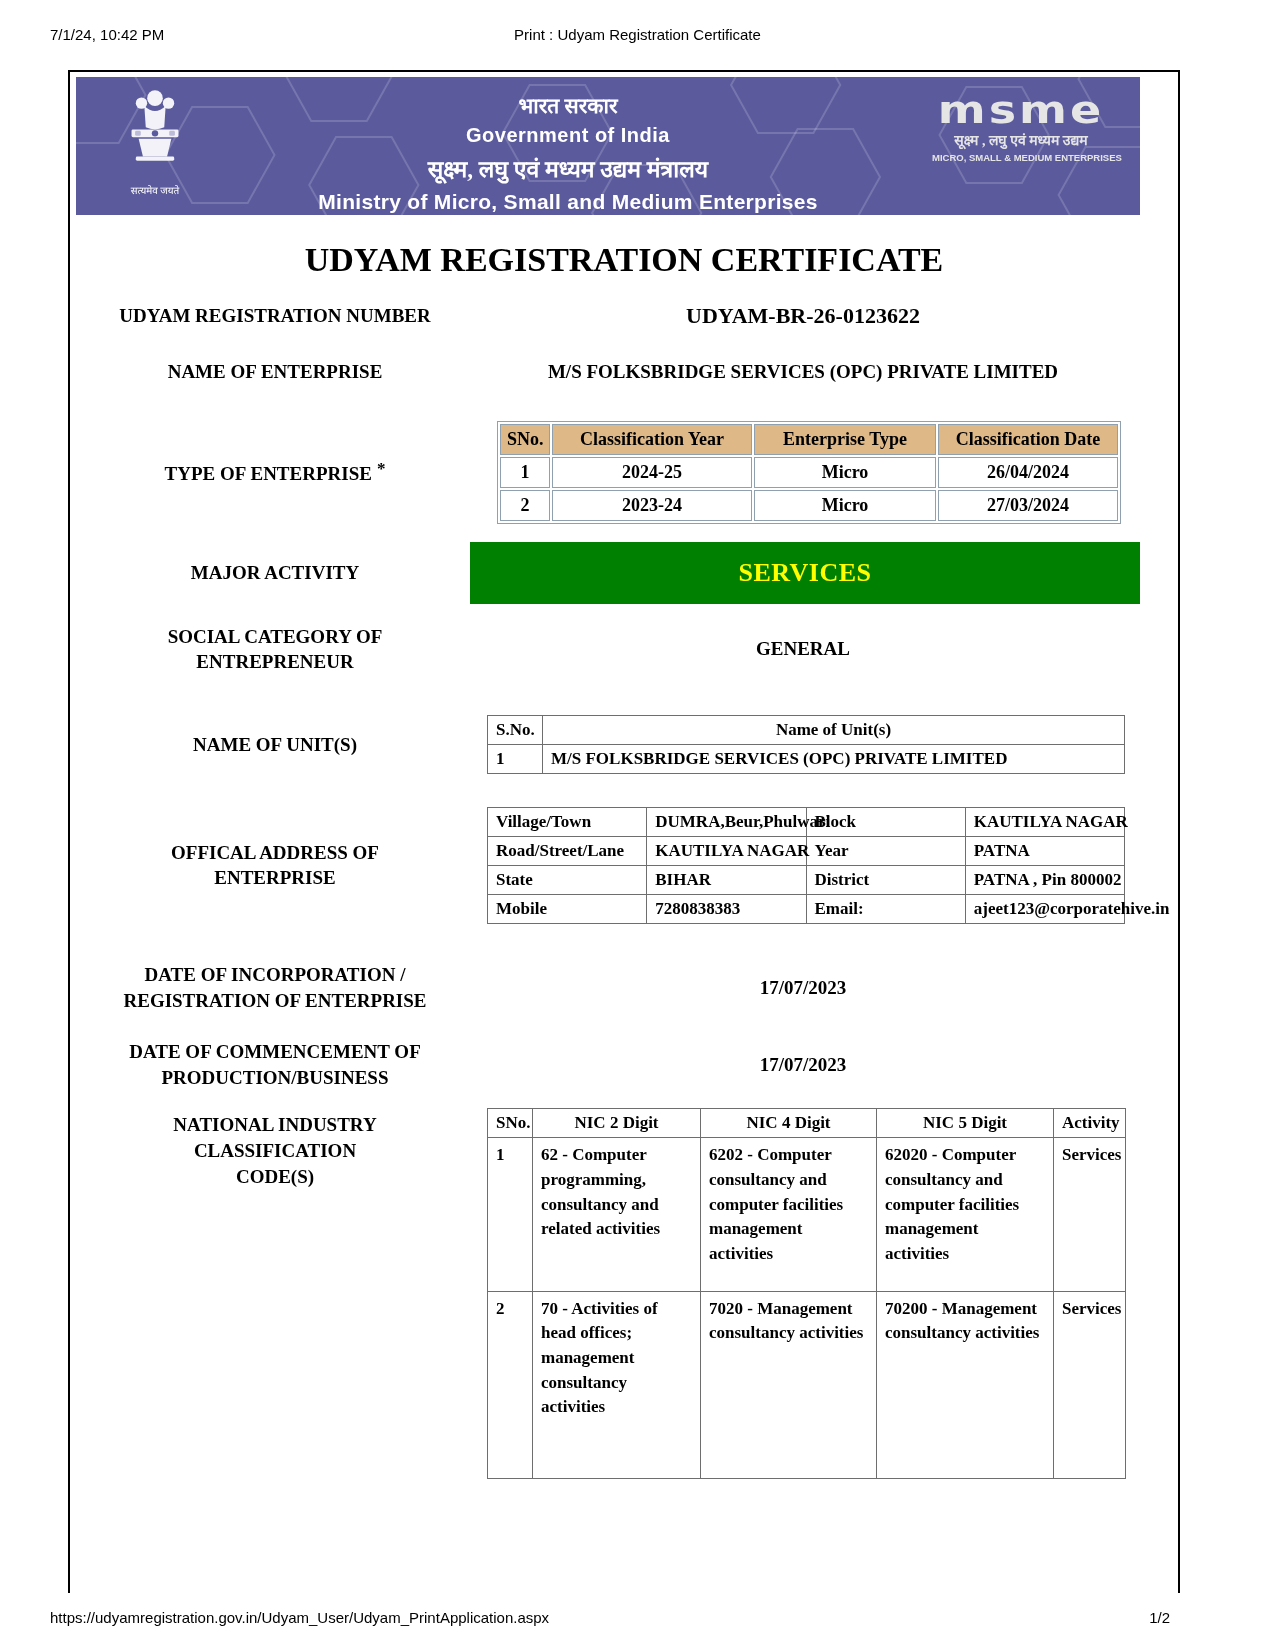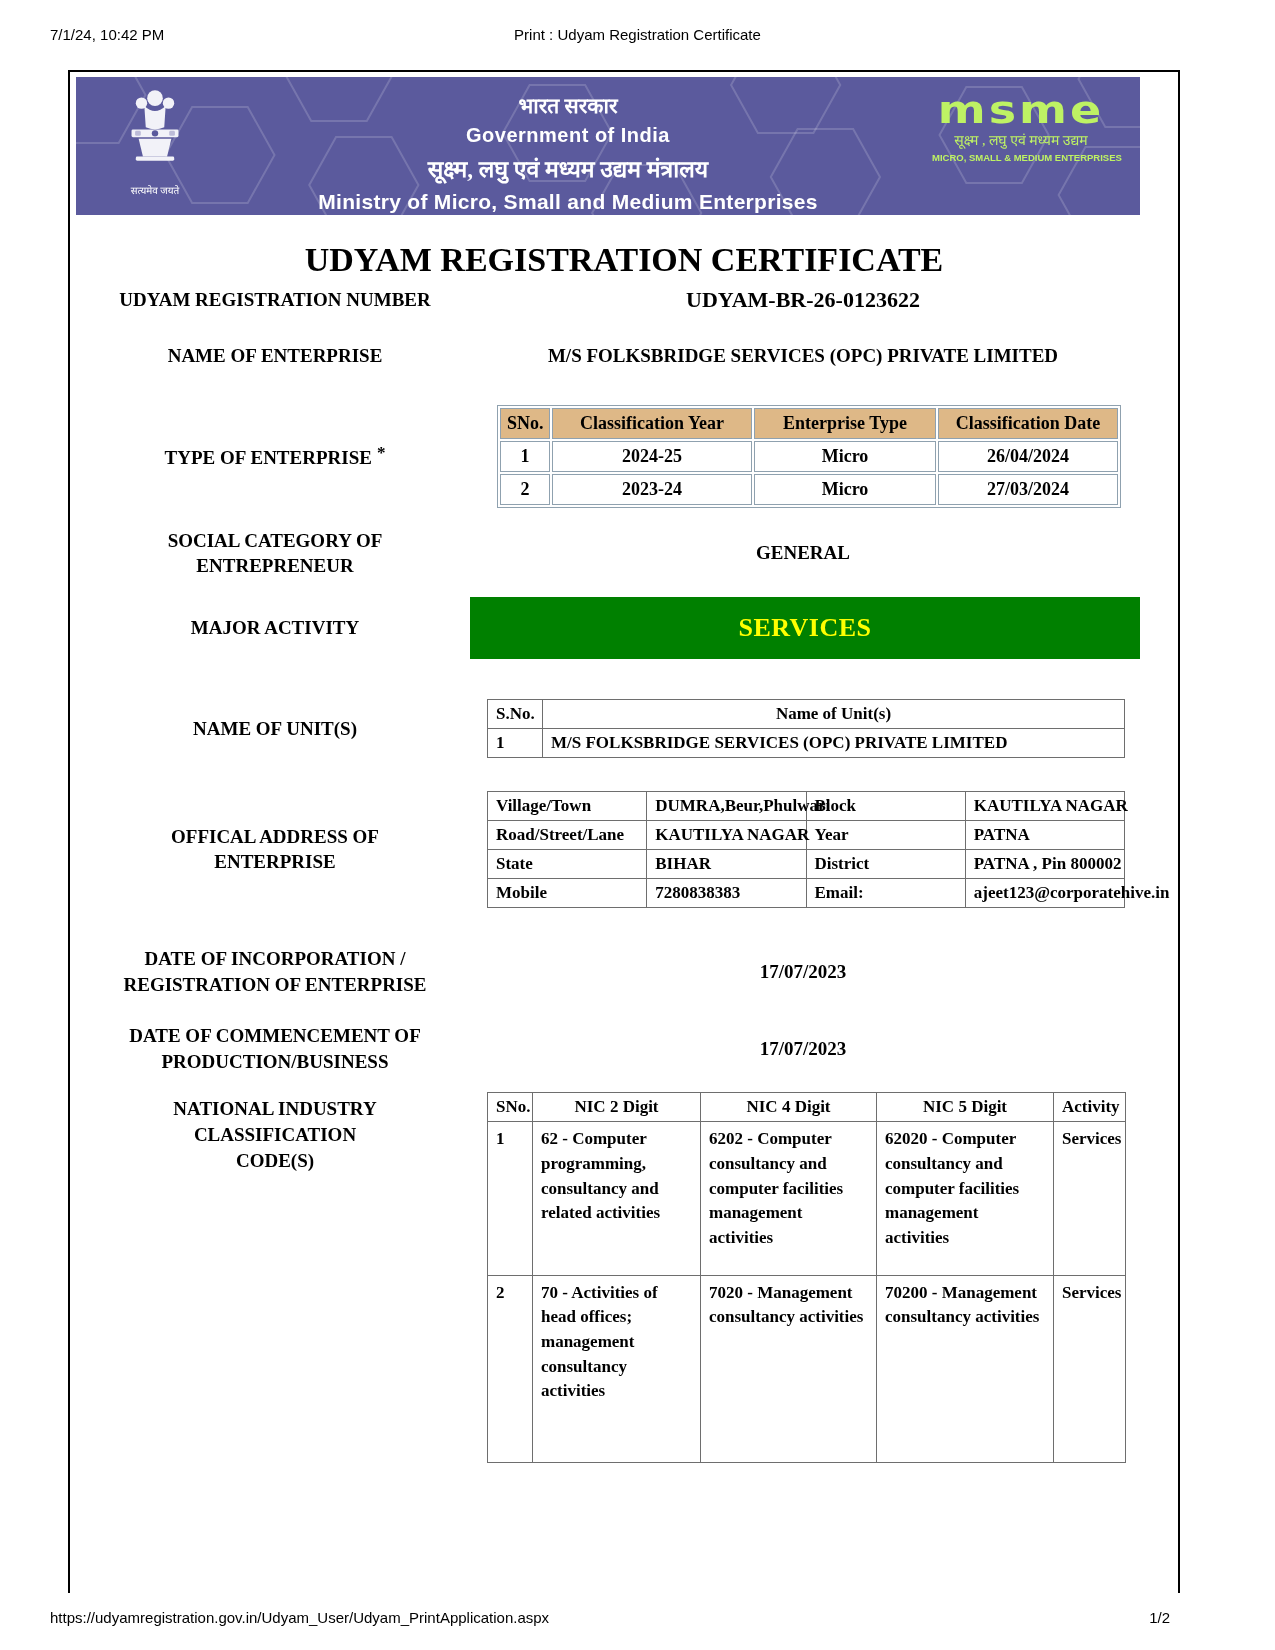--- a/index.html
+++ b/index.html
@@ -47,45 +47,45 @@
   .emblem svg { width:64px; height:96px; }
   .emblem-motto { font-size:10px; color:#fff; margin-top:2px; white-space:nowrap; }
   .banner-center {
     position:absolute; left:200px; right:280px; top:14px; text-align:center; color:#fff;
   }
   .gov-hindi { font-size:21px; font-weight:bold; }
   .gov-en { font:700 20px "Liberation Sans","DejaVu Sans",sans-serif; margin-top:5px; letter-spacing:0.5px; }
   .min-hindi { font-size:23px; font-weight:bold; margin-top:5px; }
   .min-en { font:700 21px "Liberation Sans","DejaVu Sans",sans-serif; margin-top:6px; letter-spacing:0.3px; }
   .msme {
-    position:absolute; right:30px; top:16px; width:178px; text-align:center; color:#bef264;
+    position:absolute; right:30px; top:16px; width:178px; text-align:center; color:#e5e5e5;
   }
   .msme-word {
     font:900 46px "DejaVu Sans","Liberation Sans",sans-serif;
     letter-spacing:3px; line-height:0.9; transform:scaleY(0.82); transform-origin:top;
   }
-  .msme-hindi { font-size:14px; font-weight:normal; margin-top:-4px; white-space:nowrap; }
+  .msme-hindi { font-size:14px; font-weight:bold; margin-top:-4px; white-space:nowrap; }
   .msme-en { font:700 9.5px "Liberation Sans","DejaVu Sans",sans-serif; margin-top:3px; white-space:nowrap;text-align:center; }
 
   
   .cert-title {
     margin-top:26px; text-align:center; font-size:34px; font-weight:bold;
   }
   .row { display:flex; align-items:center; }
   .row.top { align-items:flex-start; }
   .lbl {
     width:410px; padding:0 35px; text-align:center;
     font-size:19px; font-weight:bold; line-height:1.35; flex:none;
   }
   .lbl.narrow { padding:0 85px; }
   .ast { font-size:17px; vertical-align:6px; margin-left:5px; }
   .val { flex:1; min-width:0; font-weight:bold; }
   .val.center { text-align:center; padding-right:52px; }
 
-  .r-urn  { margin-top:8px;justify-content:space-between; }  .r-urn .val { font-size:22px; }
+  .r-urn  { margin-top:24px;justify-content:space-between; }  .r-urn .val { font-size:22px; }
   .r-name { margin-top:30px; }  .r-name .val { font-size:19px; }
   .r-type { margin-top:36px; }
   .r-act  { margin-top:18px; }
   .r-soc  { margin-top:20px; }  .r-soc .val { font-size:19px; }
   .r-units{ margin-top:40px; }
   .r-addr { margin-top:33px; }
   .r-doi  { margin-top:38px; }  .r-doi .val { font-size:19px; }
   .r-doc  { margin-top:26px; }  .r-doc .val { font-size:19px; }
   .r-nic  { margin-top:18px; }  .r-nic .lbl { padding-top:4px; }
 
@@ -230,30 +230,30 @@
             <td>2</td>
             <td>2023-24</td>
             <td>Micro</td>
             <td>27/03/2024</td>
           </tr>
         </tbody>
       </table>
     </div>
   </div>
 
+  <div class="row r-act">
+    <div class="lbl">MAJOR ACTIVITY</div>
+    <div class="val">
+      <div class="green-bar">SERVICES</div>
+    </div>
+  </div>
+
   <div class="row r-soc">
     <div class="lbl narrow">SOCIAL CATEGORY OF ENTREPRENEUR</div>
     <div class="val center">GENERAL</div>
-  </div>
-
-  <div class="row r-act">
-    <div class="lbl">MAJOR ACTIVITY</div>
-    <div class="val">
-      <div class="green-bar">SERVICES</div>
-    </div>
   </div>
 
   <div class="row r-units">
     <div class="lbl">NAME OF UNIT(S)</div>
     <div class="val">
       <table class="plain units-table">
         <thead>
           <tr>
             <th class="c-usno">S.No.</th>
             <th>Name of Unit(s)</th>

